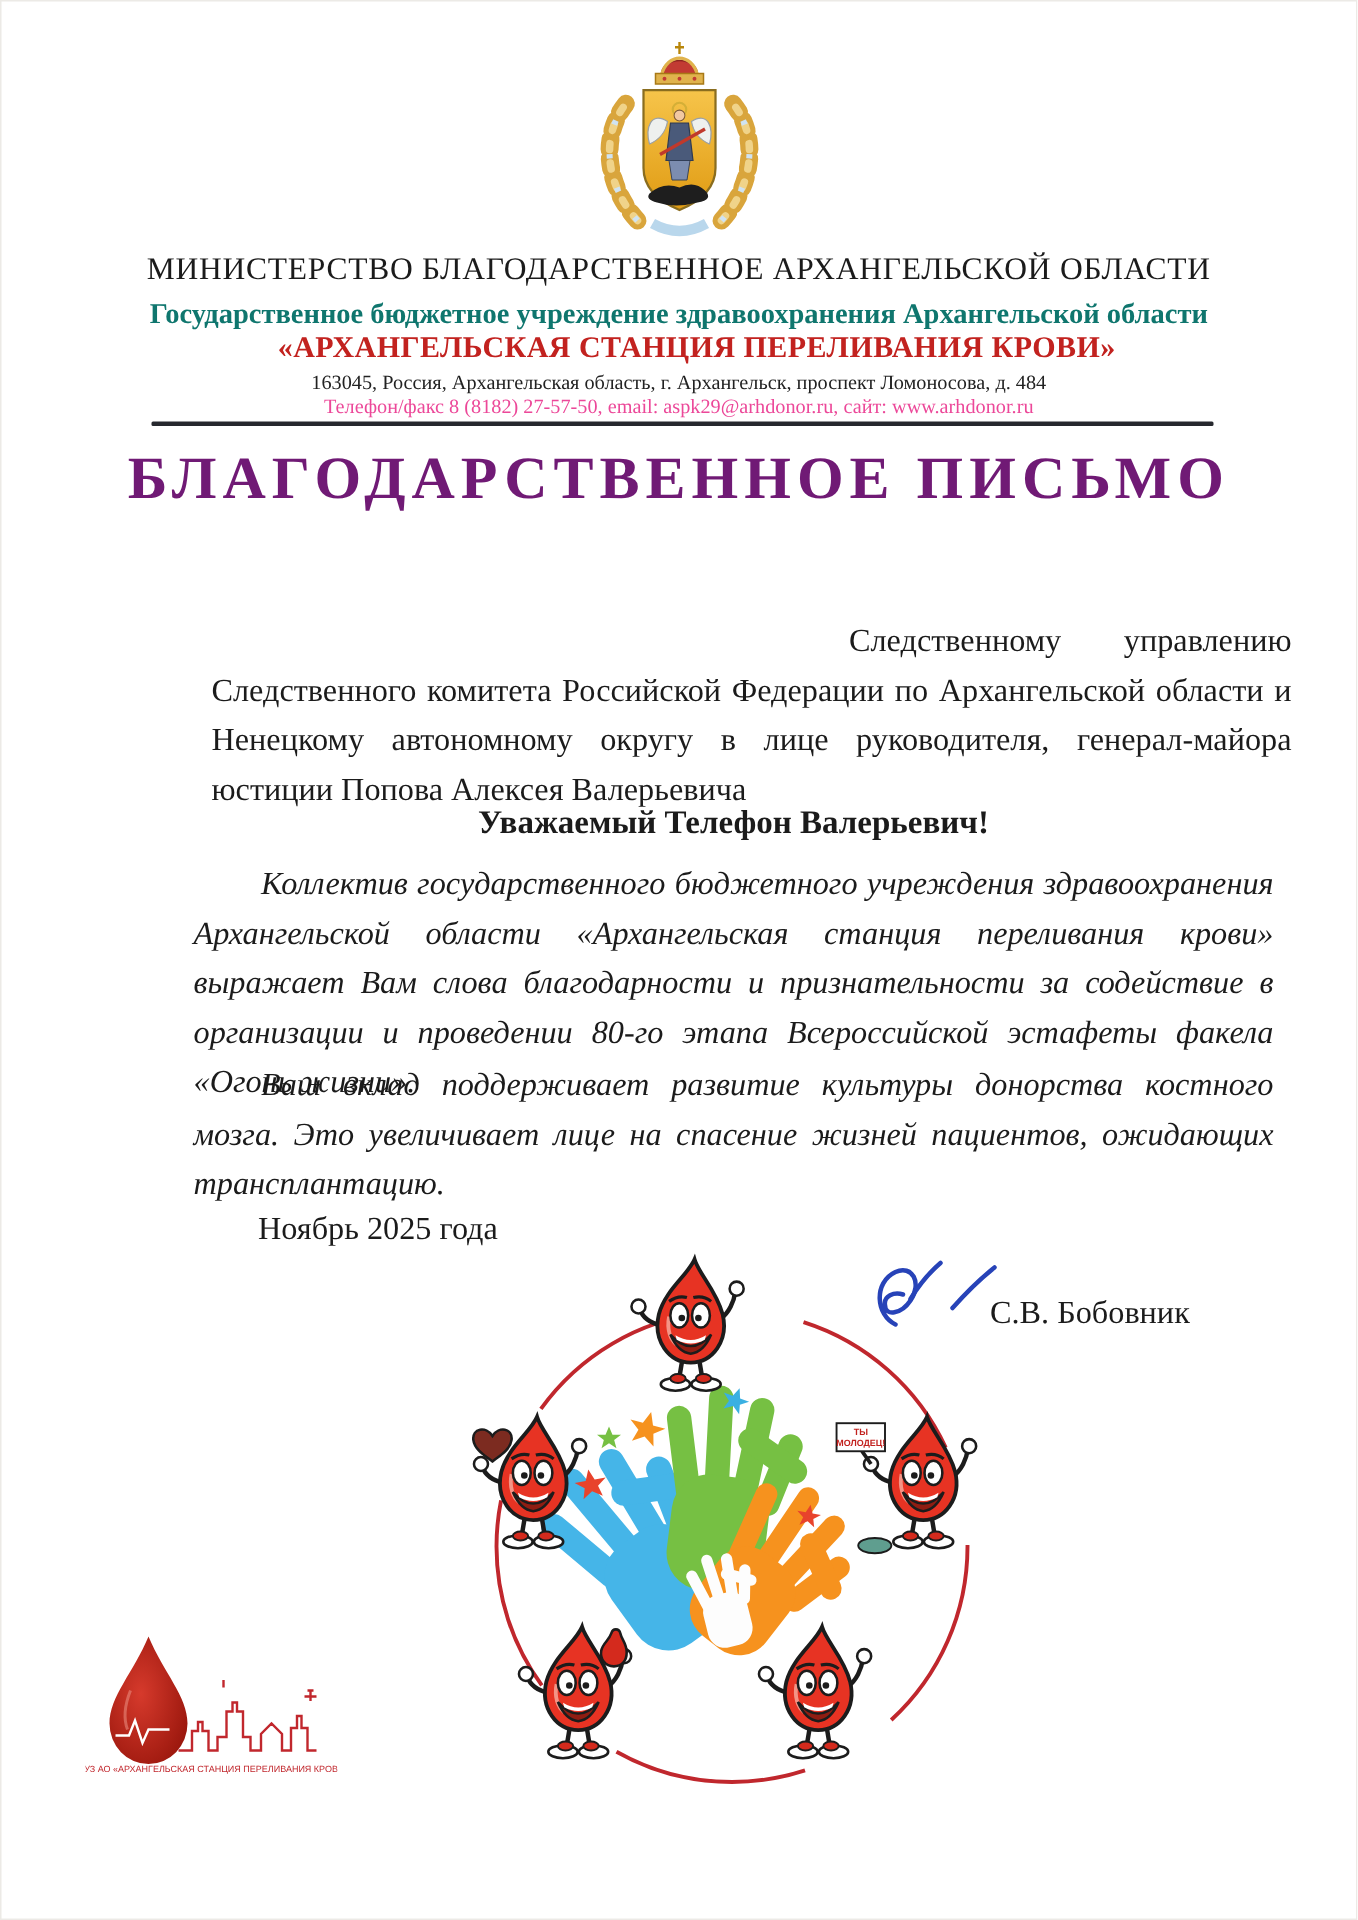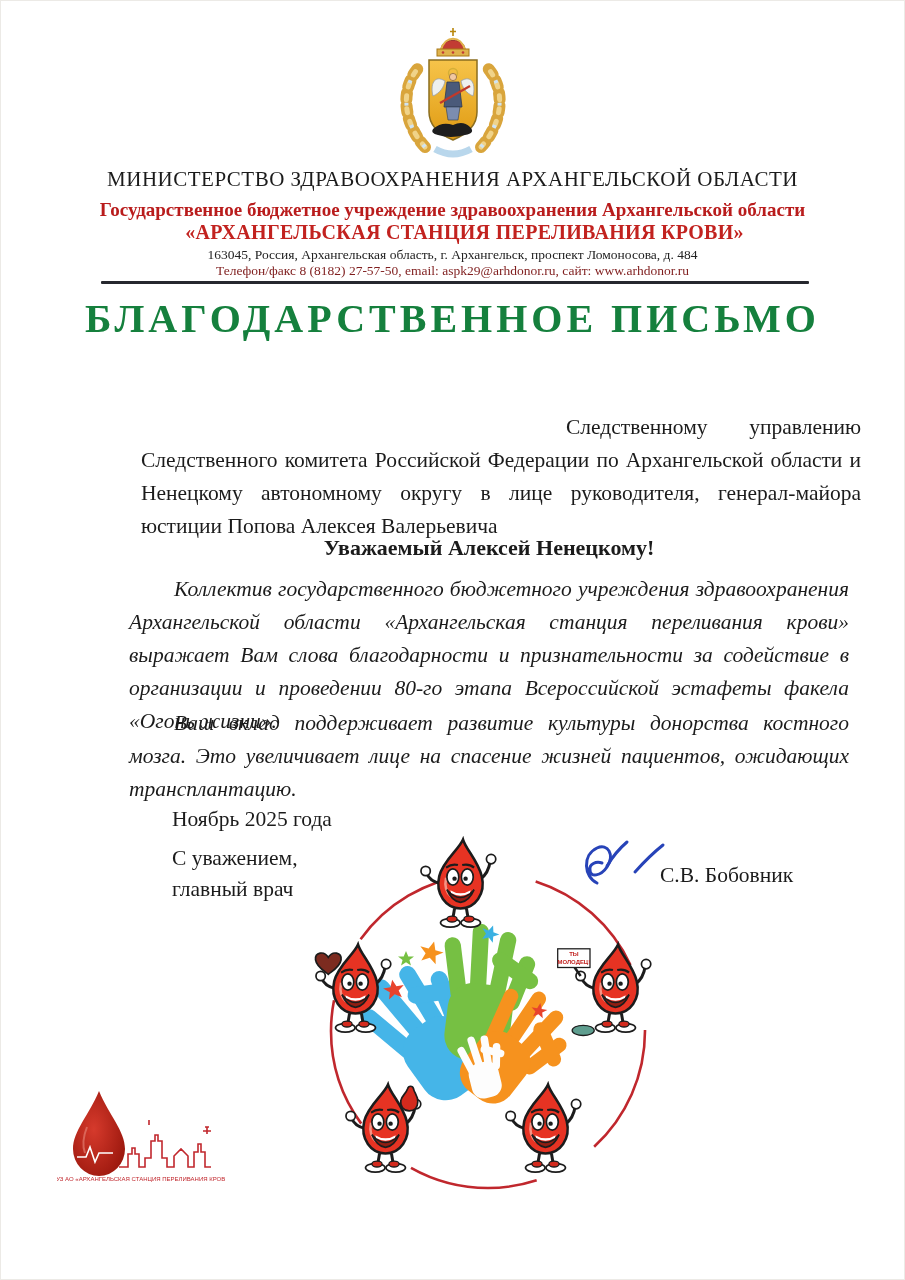--- a/index.html
+++ b/index.html
@@ -13,42 +13,42 @@
     color:#1b1b1b;
     overflow:hidden;
   }
   .coat{position:absolute;top:24px;left:50%;transform:translateX(-50%);}
   .ministry{
     position:absolute;top:166px;left:0;width:100%;
     text-align:center;font-size:21px;letter-spacing:.5px;color:#1b1b1b;
   }
   .org1{
     position:absolute;top:198px;left:0;width:100%;
-    text-align:center;font-size:19px;font-weight:bold;color:#b91c1c;
+    text-align:center;font-size:19px;font-weight:bold;color:#0f766e;
   }
   .org2{
     position:absolute;top:220px;left:12px;width:100%;
     text-align:center;font-size:20px;font-weight:bold;color:#c2221f;letter-spacing:.3px;
   }
   .addr{
     position:absolute;top:246px;left:0;width:100%;
     text-align:center;font-size:13.5px;color:#222;
   }
   .contacts{
     position:absolute;top:262px;left:0;width:100%;
-    text-align:center;font-size:13.5px;color:#7f1d1d;
+    text-align:center;font-size:13.5px;color:#ec4899;
   }
   .rule{
     position:absolute;top:280px;left:100px;right:95px;height:3px;
     background:#26282e;border-radius:1px;
   }
   .title{
     position:absolute;top:294px;left:0;width:100%;margin:0;
     text-align:center;font-size:40px;font-weight:bold;letter-spacing:4px;
-    color:#15803d;
+    color:#701a75;
   }
   .addressee{
     position:absolute;top:398px;left:128px;width:720px;margin:12px;
     font-size:21.5px;line-height:33px;text-align:justify;text-indent:425px;
   }
   .salutation{
     position:absolute;top:534px;left:128px;width:720px;margin:0;
     text-align:center;font-size:22px;font-weight:bold;
   }
   .para{
@@ -104,39 +104,35 @@
       <path d="M62,56 C51,49 47,60 50,71 C57,68 61,62 62,56 Z" fill="#eef0ee" stroke="#98a0a8" stroke-width="0.8"></path>
       <path d="M78,56 C89,49 93,60 90,71 C83,68 79,62 78,56 Z" fill="#eef0ee" stroke="#98a0a8" stroke-width="0.8"></path>
       <circle cx="70" cy="52" r="3.6" fill="#f1c8a2" stroke="#7c5a3a" stroke-width="0.7"></circle>
       <path d="M64,57 L76,57 L79,82 L61,82 Z" fill="#4a5a7a" stroke="#2e3a52" stroke-width="0.8"></path>
       <path d="M63,82 h14 l-2,13 h-10 z" fill="#7c8db0" stroke="#2e3a52" stroke-width="0.6"></path>
       <path d="M57,78 L87,61" stroke="#c0392b" stroke-width="2.2"></path>
       <path d="M50,104 q9,-8 20,-4 q10,-5 17,2 q6,6 -5,8 q-15,4 -27,0 q-8,-2 -5,-6 z" fill="#1e1e1e"></path>
     </g>
   </svg>
 
-  <div class="ministry">МИНИСТЕРСТВО ЗДРАВООХРАНЕНИЯ АРХАНГЕЛЬСКОЙ ОБЛАСТИ</div>
+  <div class="ministry">МИНИСТЕРСТВО БЛАГОДАРСТВЕННОЕ АРХАНГЕЛЬСКОЙ ОБЛАСТИ</div>
   <div class="org1">Государственное бюджетное учреждение здравоохранения Архангельской области</div>
   <div class="org2">«АРХАНГЕЛЬСКАЯ СТАНЦИЯ ПЕРЕЛИВАНИЯ КРОВИ»</div>
   <div class="addr">163045, Россия, Архангельская область, г. Архангельск, проспект Ломоносова, д. 484</div>
   <div class="contacts">Телефон/факс 8 (8182) 27-57-50, email: aspk29@arhdonor.ru, сайт: www.arhdonor.ru</div>
   <div class="rule"></div>
 
   <h1 class="title">БЛАГОДАРСТВЕННОЕ ПИСЬМО</h1>
 
   <p class="addressee">Следственному управлению Следственного комитета Российской Федерации по Архангельской области и Ненецкому автономному округу в лице руководителя, генерал-майора юстиции Попова Алексея Валерьевича</p>
-  <p class="salutation">Уважаемый Алексей Ненецкому!</p>
+  <p class="salutation">Уважаемый Телефон Валерьевич!</p>
   <p class="para p1">Коллектив государственного бюджетного учреждения здравоохранения Архангельской области «Архангельская станция переливания крови» выражает Вам слова благодарности и признательности за содействие в организации и проведении 80-го этапа Всероссийской эстафеты факела «Огонь жизни».</p>
   <p class="para p2">Ваш вклад поддерживает развитие культуры донорства костного мозга. Это увеличивает лице на спасение жизней пациентов, ожидающих трансплантацию.</p>
 
   <div class="date-line">Ноябрь 2025 года</div>
-  <div class="closing">
-    <div>С уважением,</div>
-    <div>главный врач</div>
-  </div>
 
   <svg class="signature-svg" width="100" height="60" viewBox="0 0 100 60">
     <g stroke="#2743b8" stroke-width="3" fill="none" stroke-linecap="round">
       <path d="M20,48 C7,42 5,20 20,13 C31,8 38,20 30,32 C24,41 13,43 13,35 C12,29 19,26 25,28"></path>
       <path d="M30,31 C36,21 43,13 50,7"></path>
       <path d="M58,37 C66,28 76,18 86,10"></path>
     </g>
   </svg>
 
   <div class="signer">С.В. Бобовник</div>

